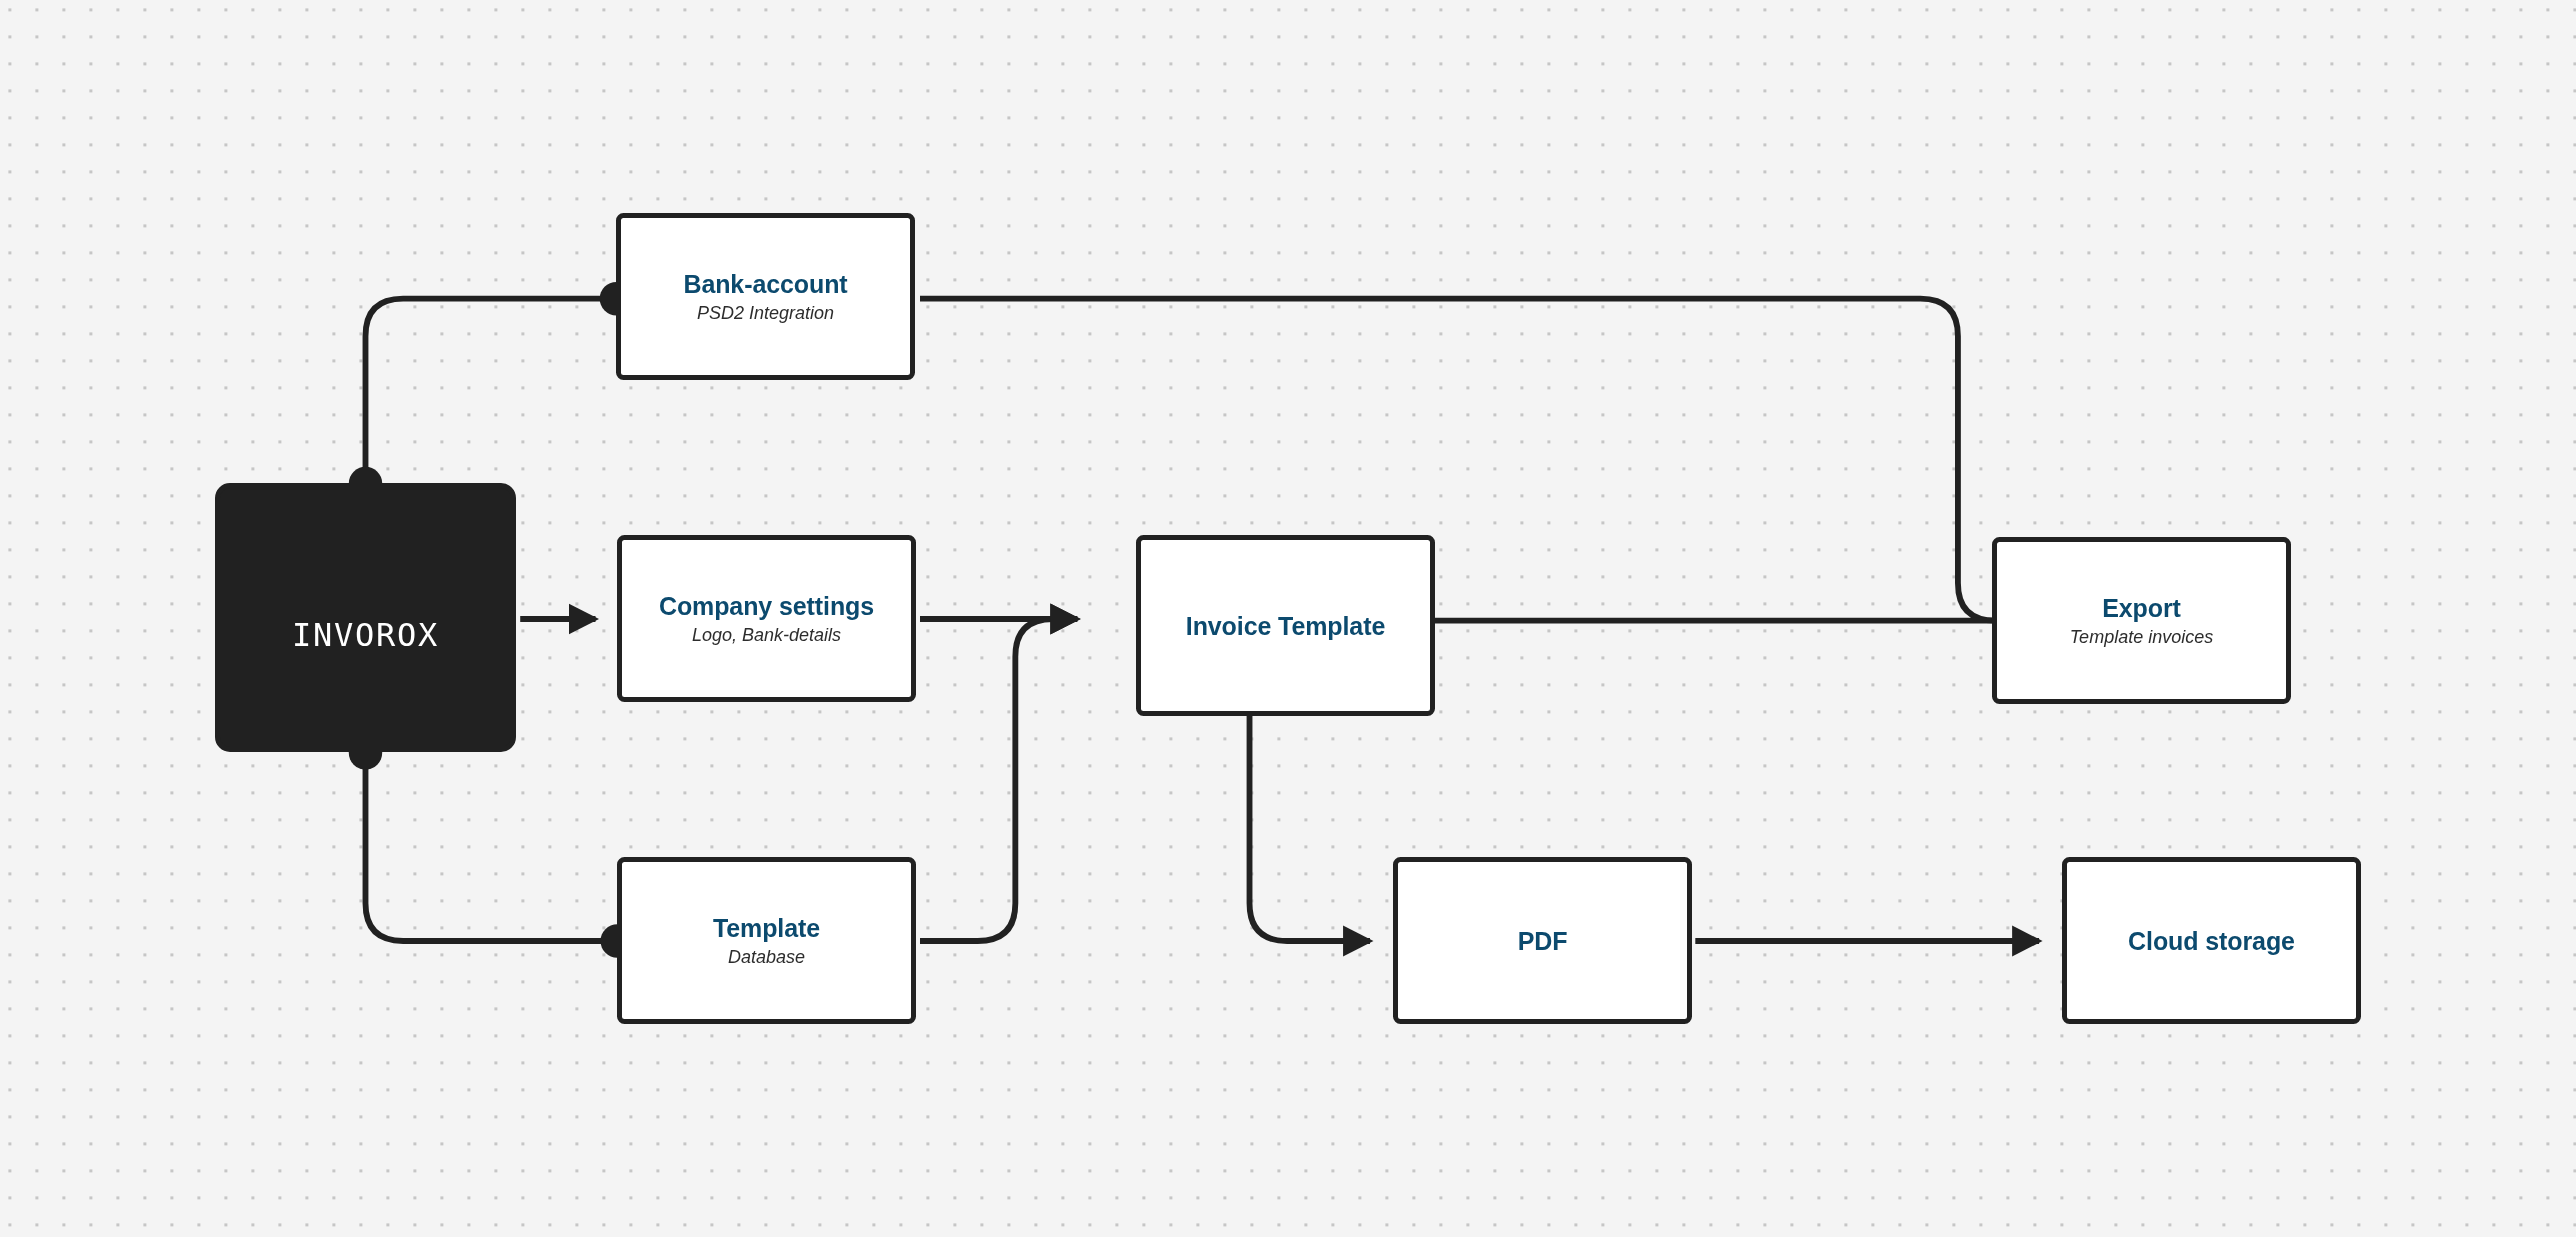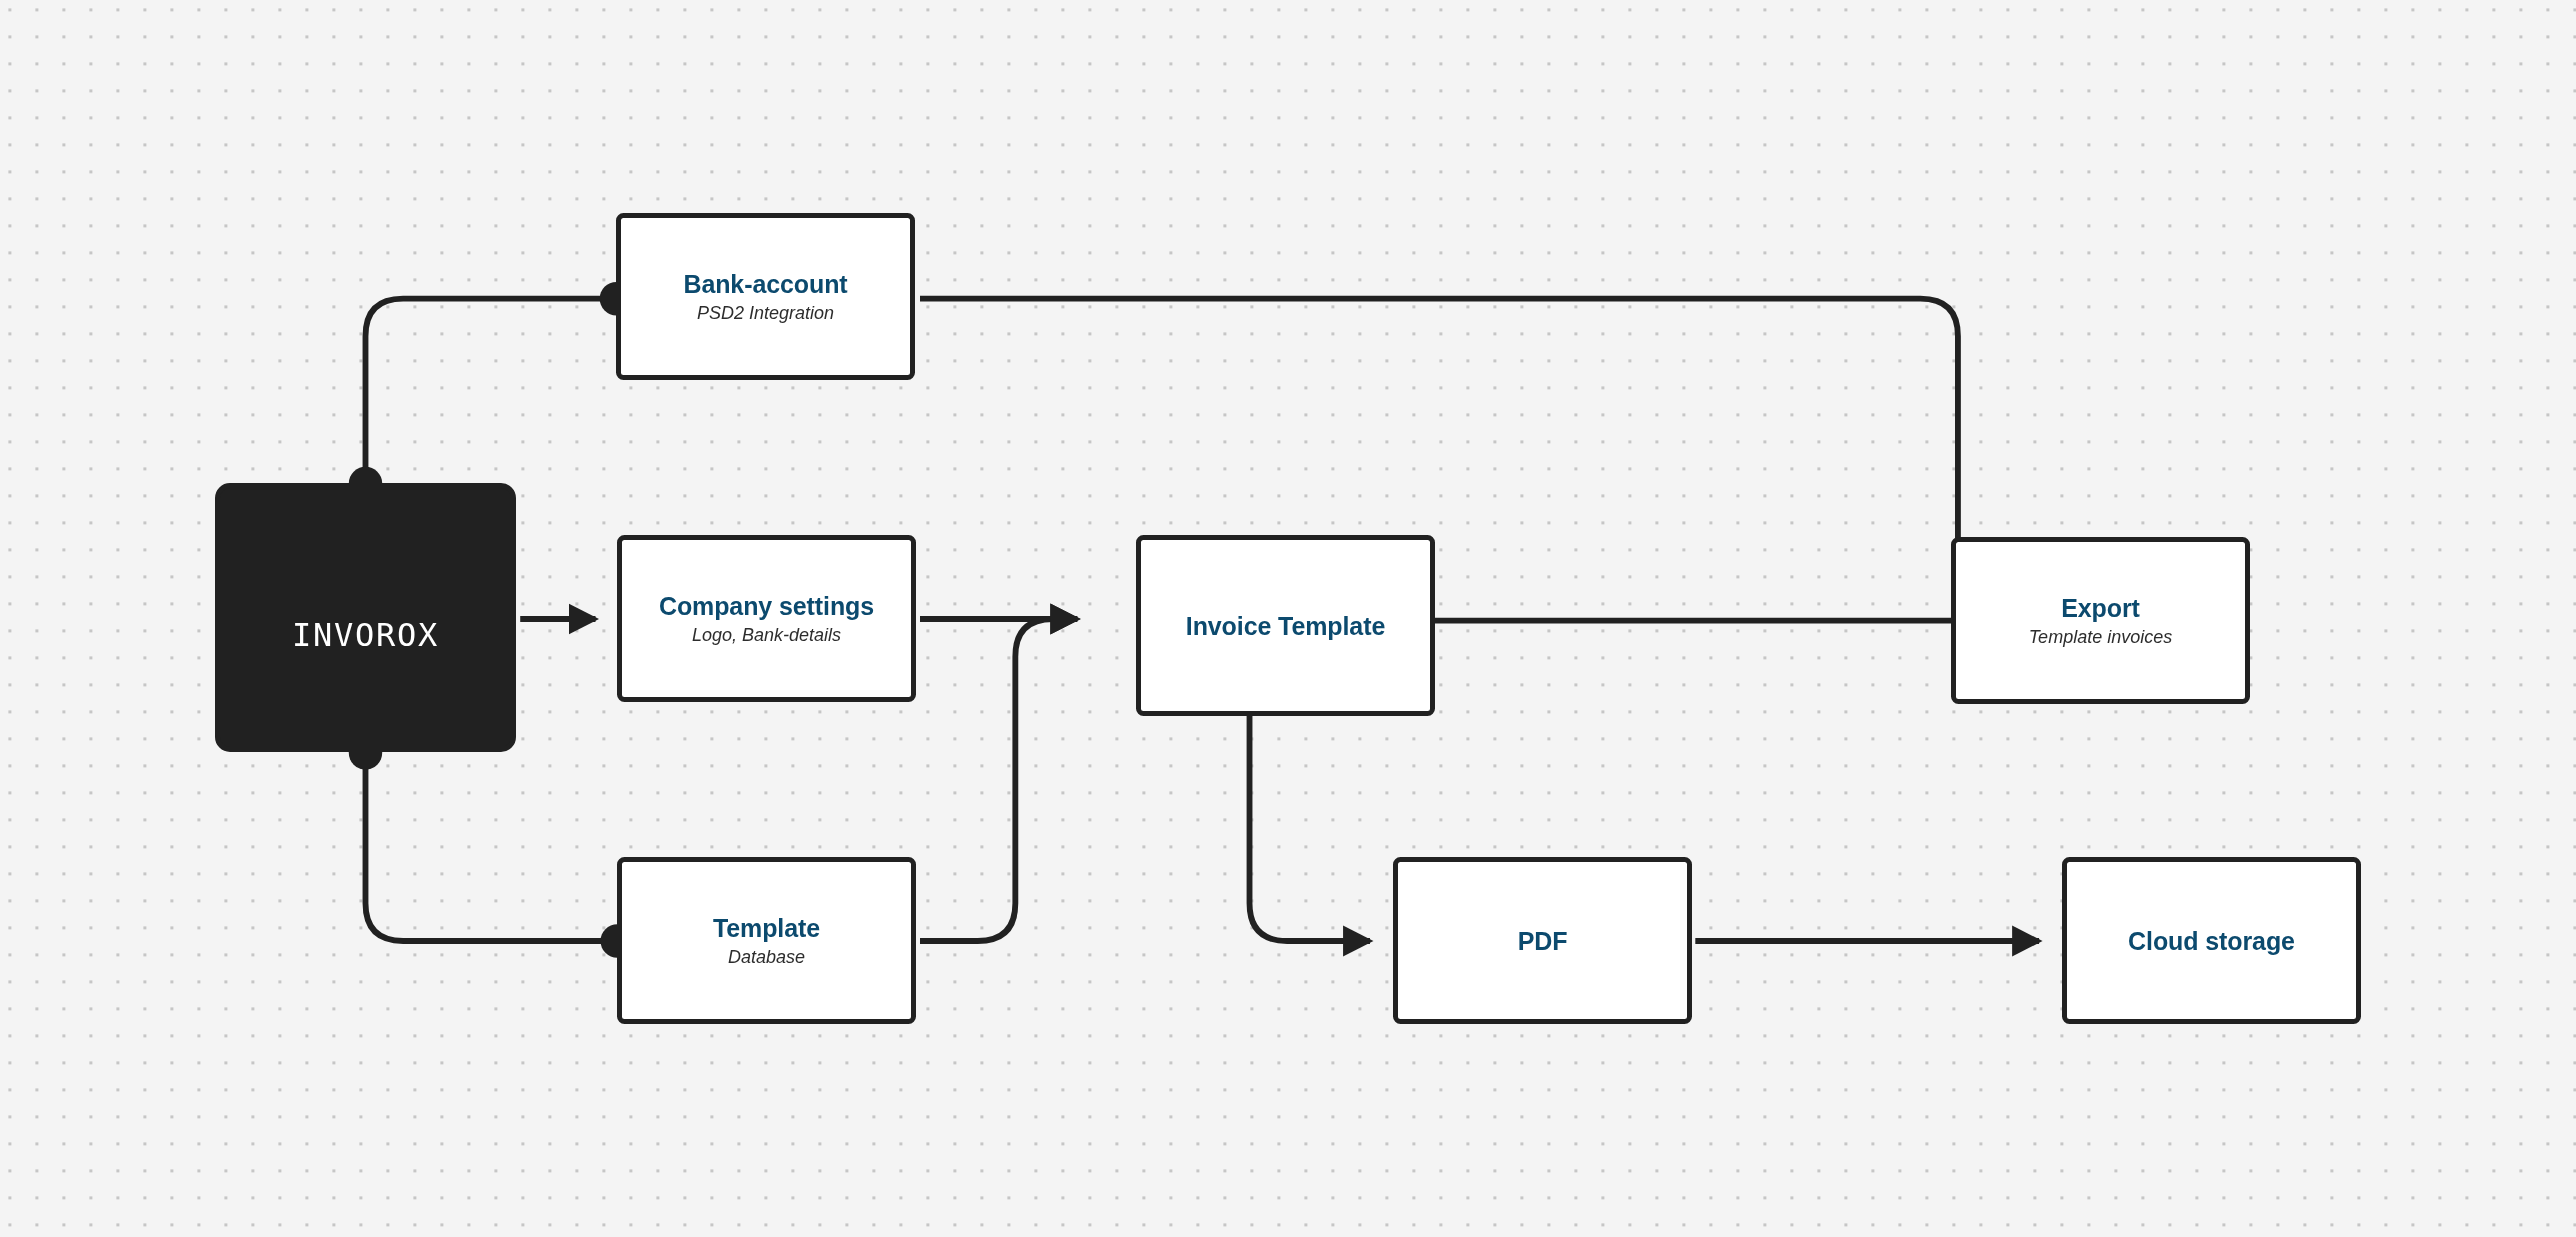--- a/index.html
+++ b/index.html
@@ -116,21 +116,21 @@
       <div class="node" style="left: 617px; top: 857px; width: 299px; height: 167px;">
         <div class="title">Template</div>
         <div class="subtitle">Database</div>
       </div>
       <div class="node" style="left: 1136px; top: 535px; width: 299px; height: 181px;">
         <div class="title">Invoice Template</div>
       </div>
       <div class="node" style="left: 1393px; top: 857px; width: 299px; height: 167px;">
         <div class="title">PDF</div>
       </div>
-      <div class="node" style="left: 1951px; top: 537px; width: 299px; height: 167px;">
+      <div class="node" style="left: 1992px; top: 537px; width: 299px; height: 167px;">
         <div class="title">Export</div>
         <div class="subtitle">Template invoices</div>
       </div>
       <div class="node" style="left: 2062px; top: 857px; width: 299px; height: 167px;">
         <div class="title">Cloud storage</div>
       </div>
     </div>
 
 </div>
 

